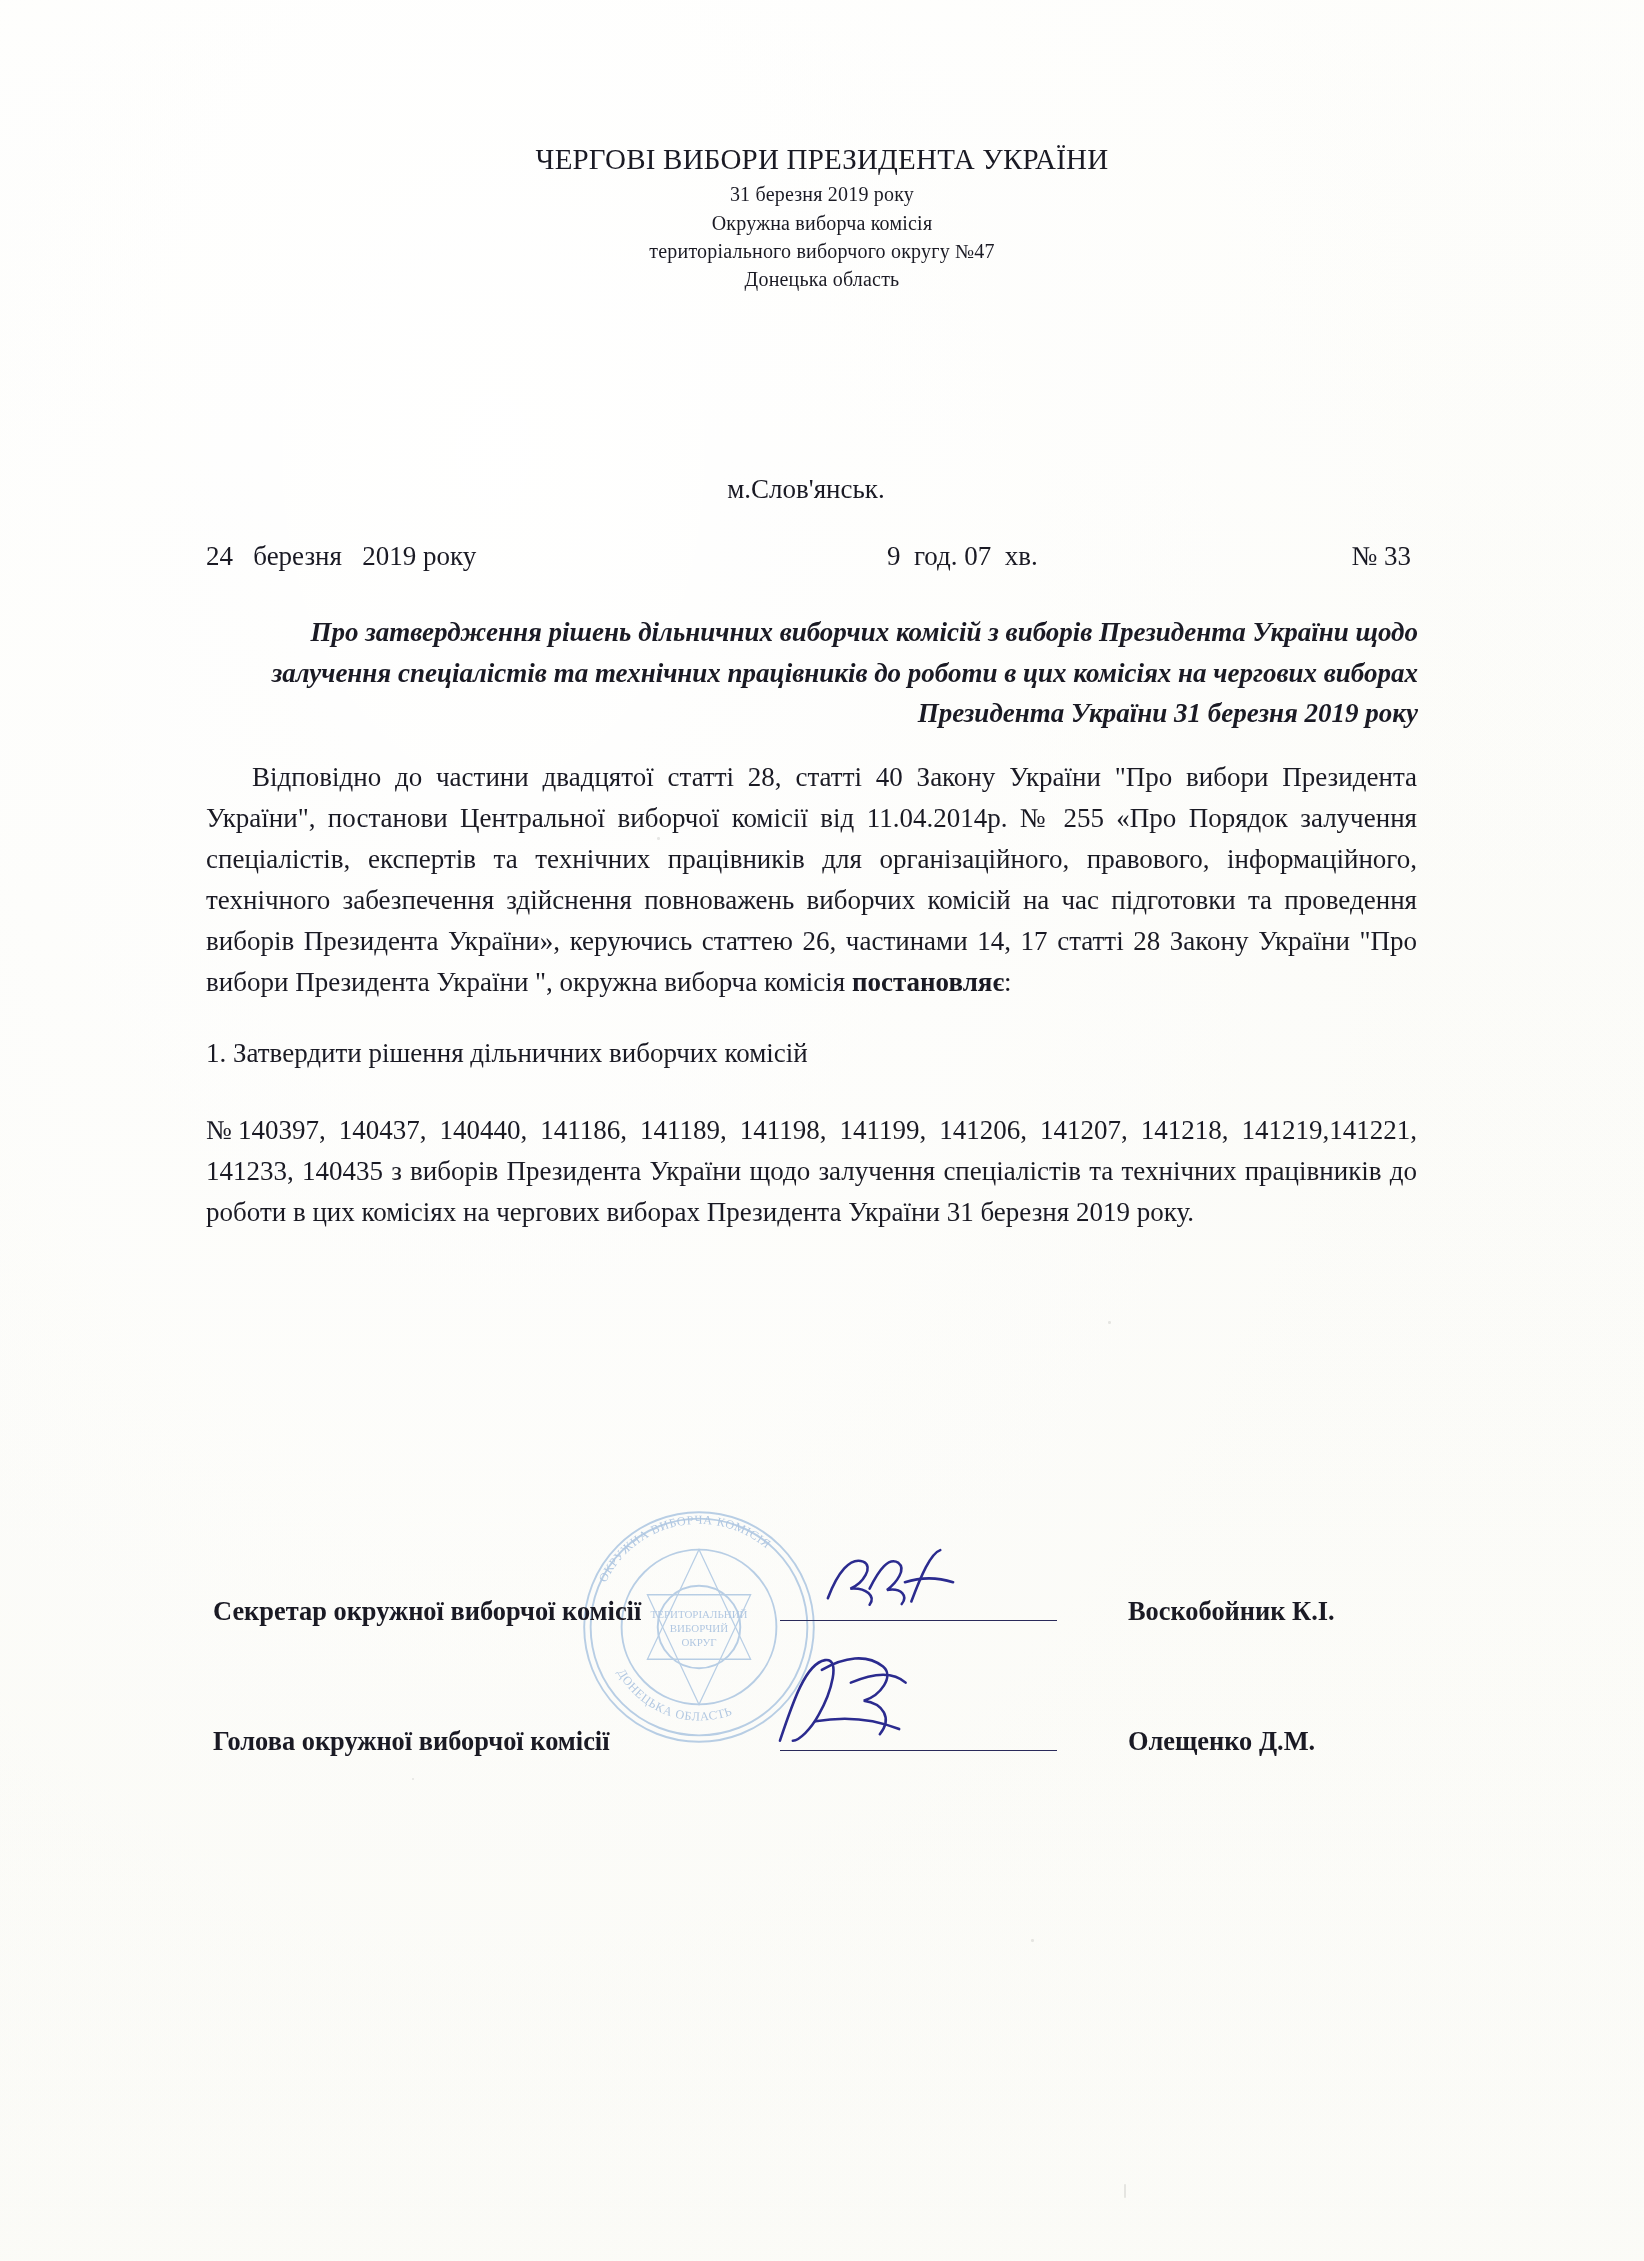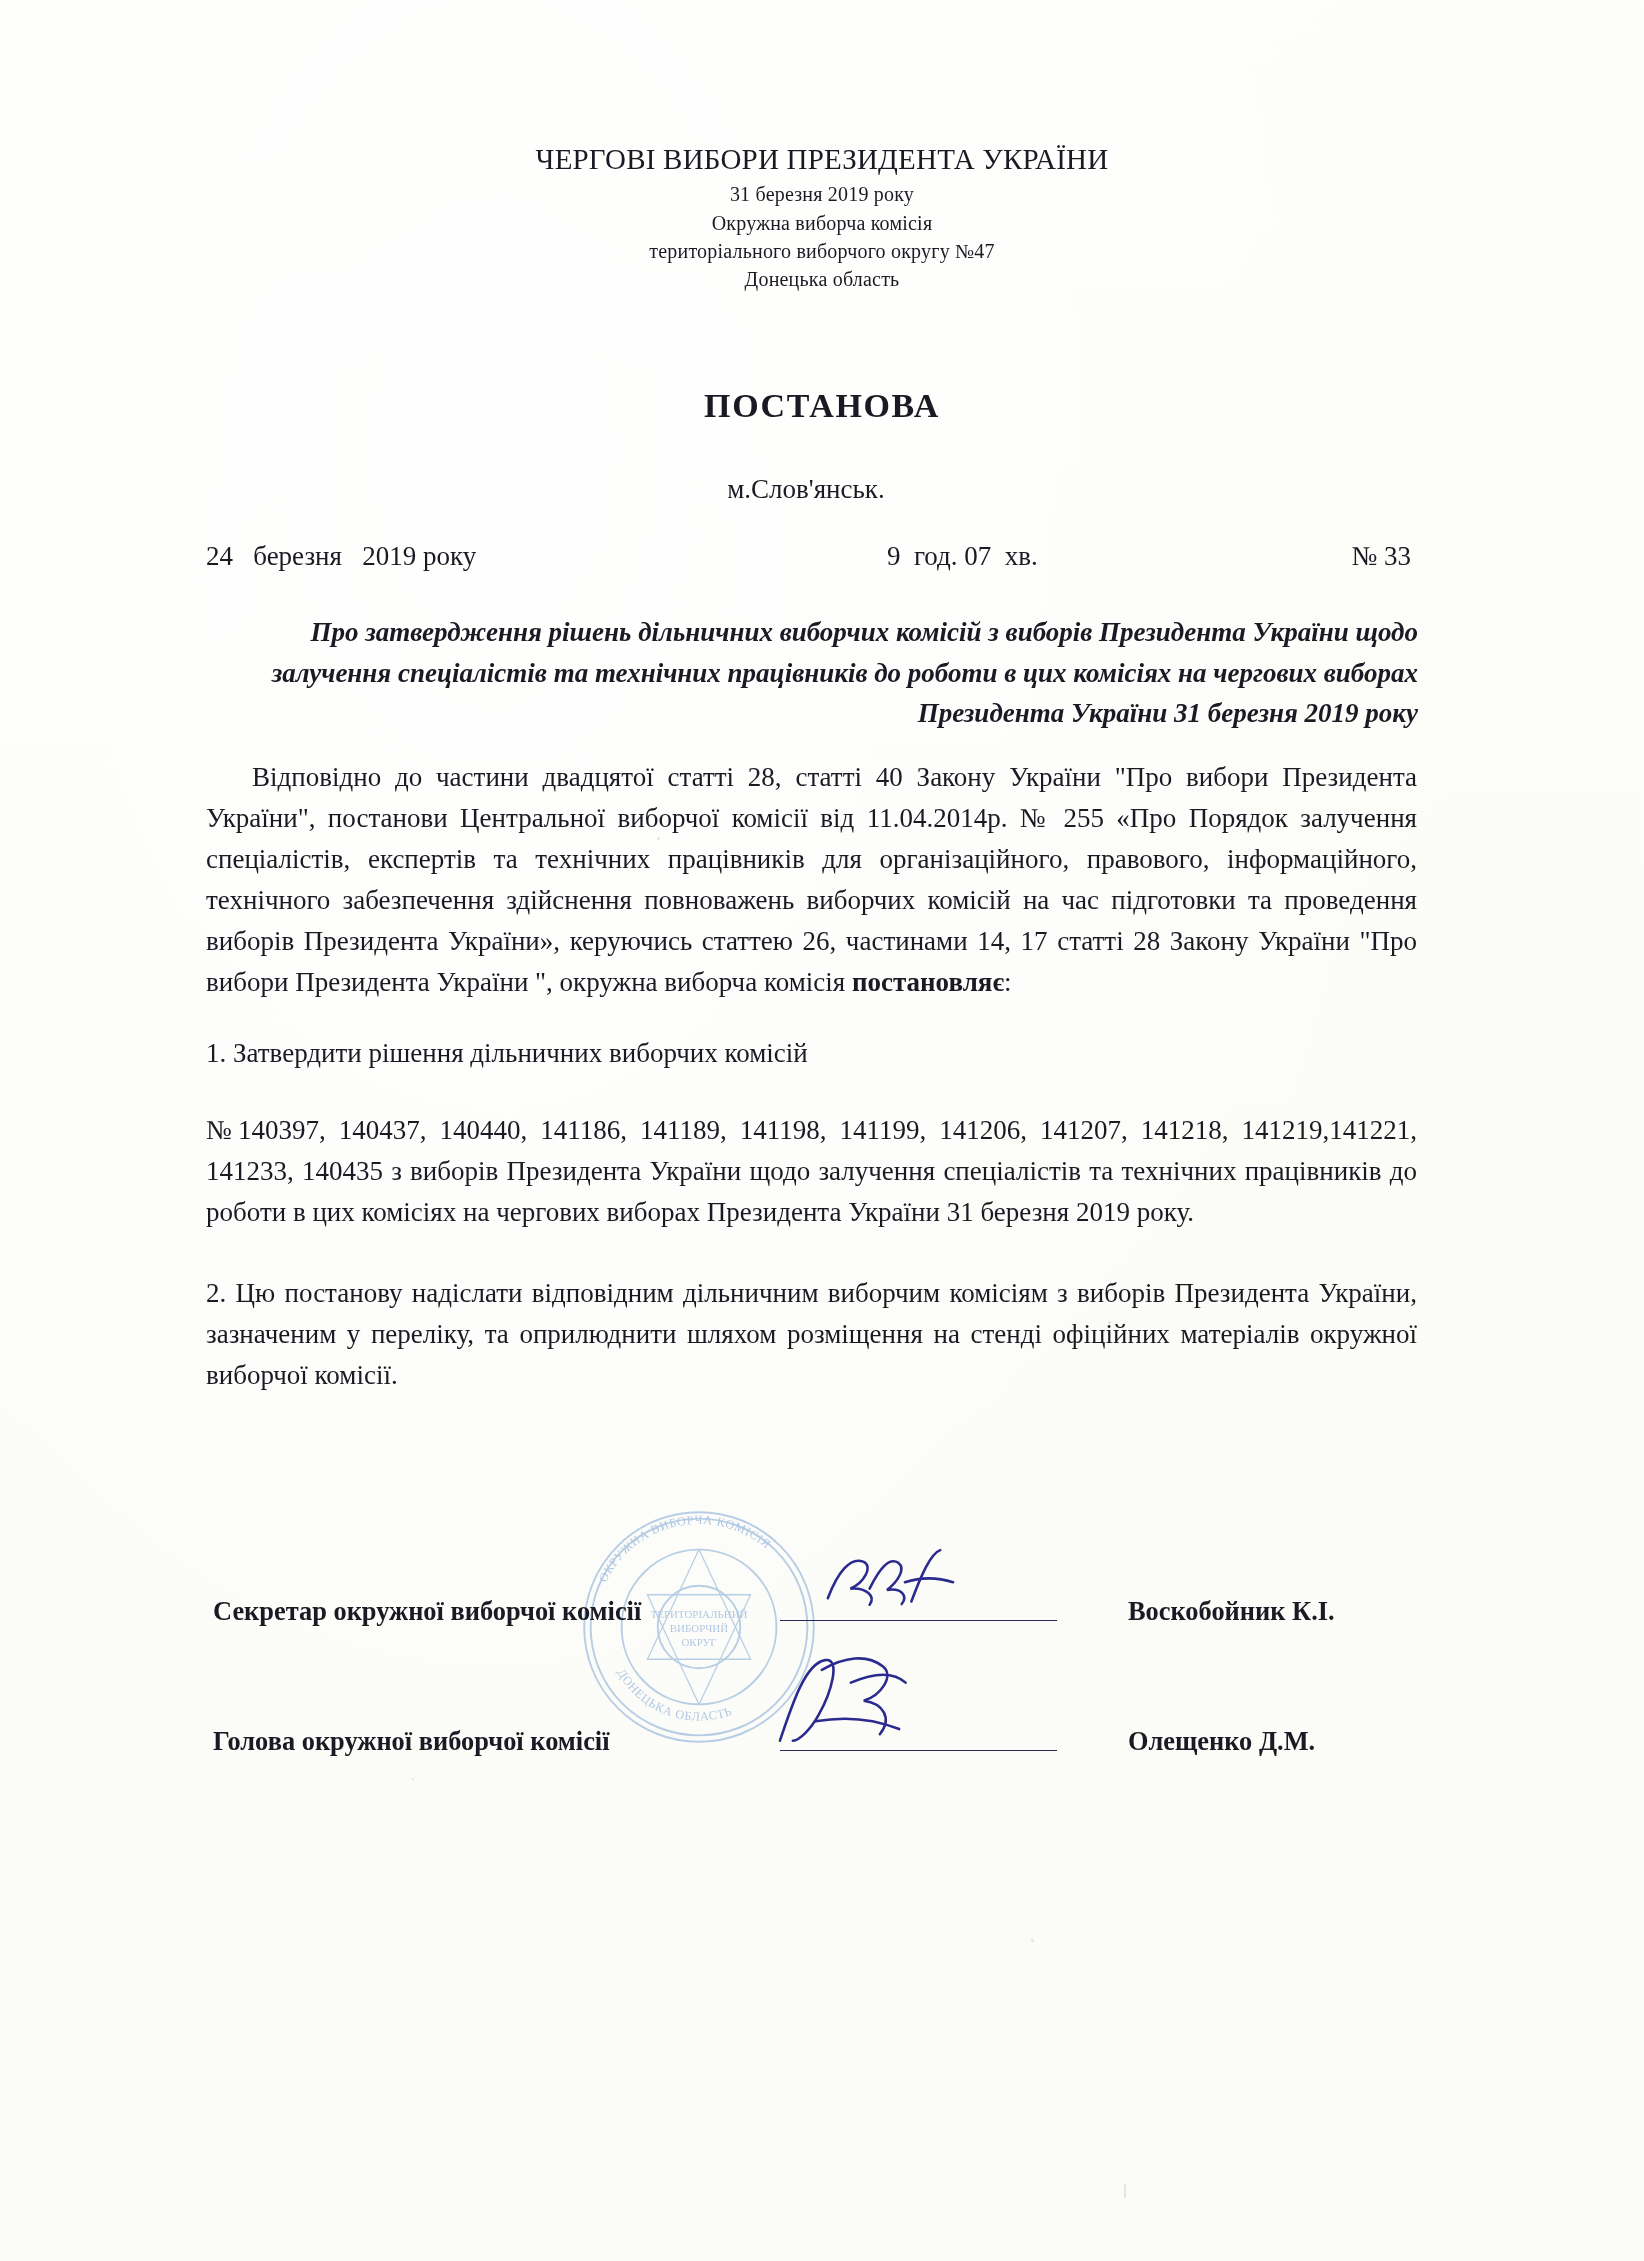--- a/index.html
+++ b/index.html
@@ -179,40 +179,38 @@
   <div class="content">
 
     <div class="header">
       <div class="line line1">ЧЕРГОВІ ВИБОРИ ПРЕЗИДЕНТА УКРАЇНИ</div>
       <div class="line">31 березня 2019 року</div>
       <div class="line">Окружна виборча комісія</div>
       <div class="line">територіального виборчого округу №47</div>
       <div class="line">Донецька область</div>
     </div>
 
-    <div class="doc-type">ПОСТАНОВА</div>
 
     <div class="city">м.Слов'янськ.</div>
 
     <div class="meta-row">
       <div class="meta-date">24   березня   2019 року</div>
       <div class="meta-time">9  год. 07  хв.</div>
       <div class="meta-num">№ 33</div>
     </div>
 
     <div class="title">Про затвердження рішень дільничних виборчих комісій з виборів Президента України щодо залучення спеціалістів та технічних працівників до роботи в цих комісіях на чергових виборах Президента України 31 березня 2019 року</div>
 
     <div class="body">
       <p class="para indent block-gap"><span>Відповідно до частини двадцятої статті 28, статті 40 Закону України "Про вибори Президента України", постанови Центральної виборчої комісії  від 11.04.2014р. № 255 «Про Порядок залучення спеціалістів, експертів та технічних працівників для організаційного, правового, інформаційного, технічного забезпечення здійснення повноважень виборчих комісій на час підготовки та проведення виборів Президента України»,  керуючись  статтею 26, частинами  14, 17  статті 28 Закону України "Про вибори Президента України ", окружна виборча комісія </span><span class="bold">постановляє</span><span>:</span></p>
 
       <p class="para" style="margin-bottom:36px;">1. Затвердити рішення дільничних виборчих комісій</p>
 
       <p class="para" style="margin-bottom:40px;">№140397, 140437, 140440, 141186, 141189, 141198, 141199, 141206, 141207, 141218, 141219,141221,  141233, 140435  з виборів Президента України щодо залучення спеціалістів та технічних працівників до роботи в цих комісіях на чергових виборах Президента України 31 березня 2019 року.</p>
 
-      <p class="para">2. Цю постанову надіслати відповідним дільничним виборчим комісіям з виборів Президента України, зазначеним у переліку, та оприлюднити  шляхом розміщення на стенді офіційних матеріалів окружної виборчої комісії.</p>
     </div>
 
     <div class="stamp">
       <svg width="258" height="258" viewBox="0 0 400 400" xmlns="http://www.w3.org/2000/svg">
         <defs>
           <path id="arcTop" d="M 40,200 A 160,160 0 0 1 360,200"></path>
           <path id="arcBottom" d="M 55,200 A 145,145 0 0 0 345,200"></path>
         </defs>
         <g fill="none" stroke="#5b8fc9" stroke-width="3">
           <circle cx="200" cy="200" r="178"></circle>

